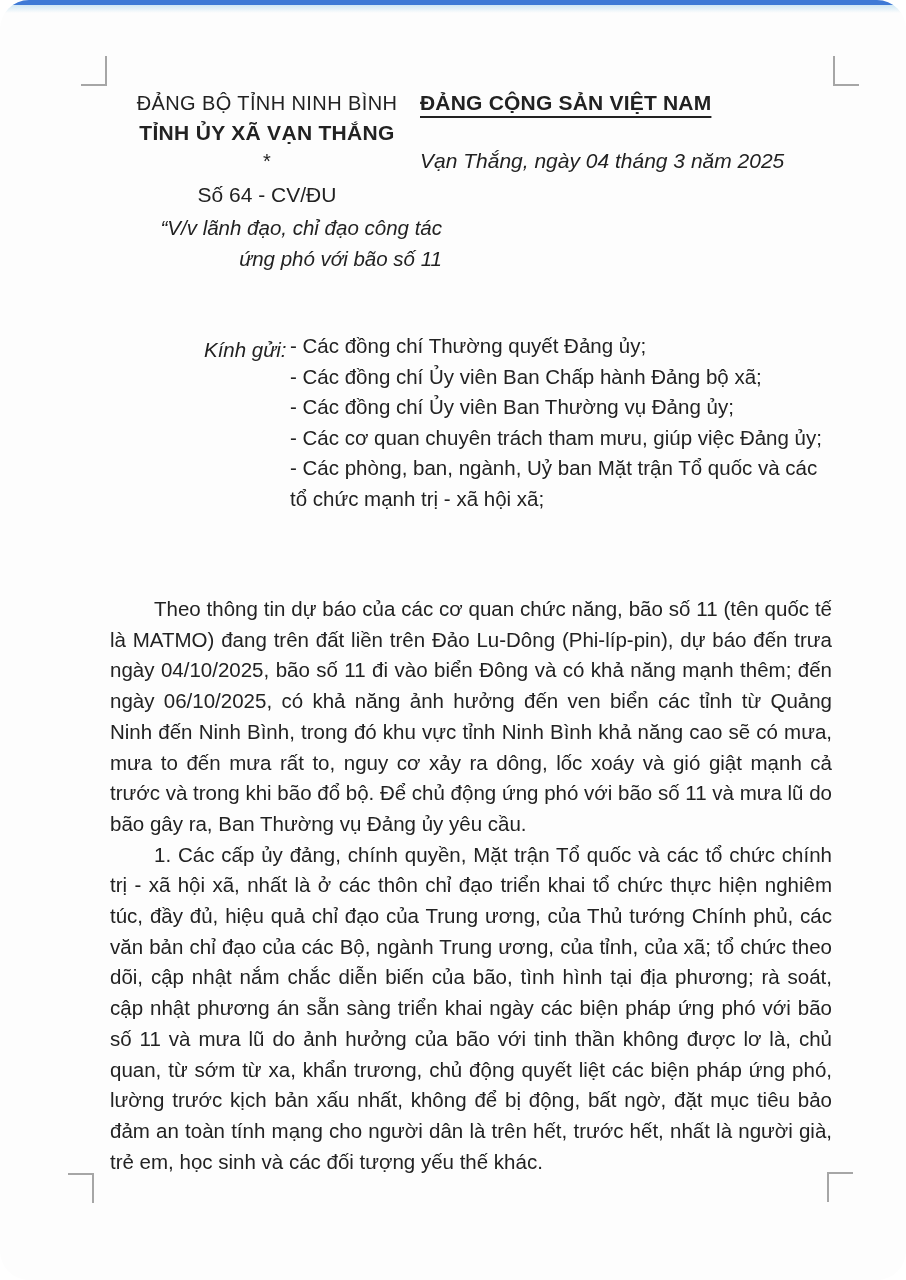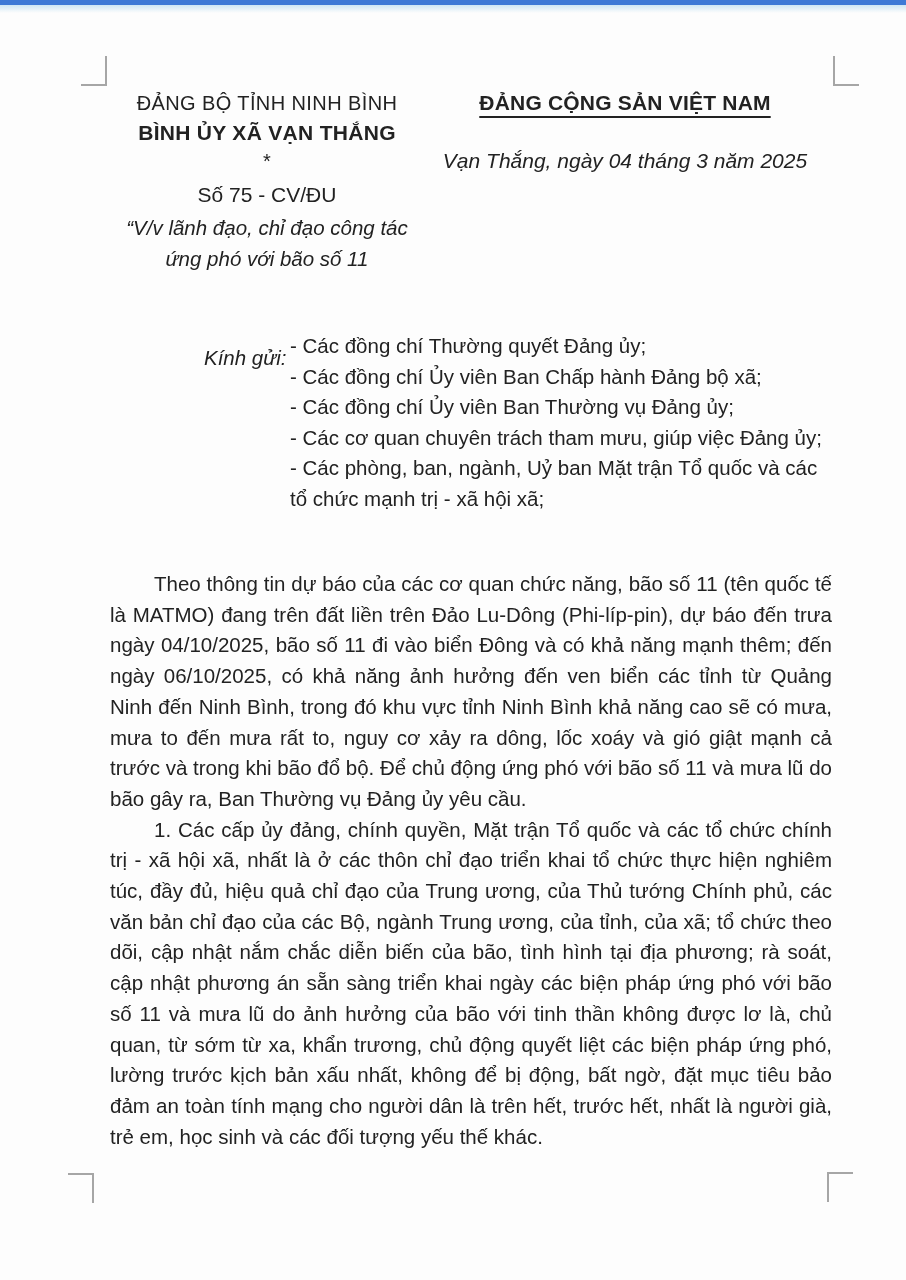--- a/index.html
+++ b/index.html
@@ -1,71 +1,72 @@
 <!DOCTYPE html>
 <html><head>
 <meta charset="utf-8">
 <style>
   html,body { margin:0; padding:0; background:#ffffff; }
   .page {
     position:relative; width:906px; height:1280px; margin:0 auto;
     background:#fdfdfd; overflow:hidden;
     font-family:"Liberation Sans","DejaVu Sans",sans-serif;
     color:#222222;
+    border-radius:29px;
   }
   .top-strip { position:absolute; top:0; left:0; width:906px; height:5px; background:#3f7ad6; }
   .top-strip-fade { position:absolute; top:5px; left:0; width:906px; height:8px;
     background:linear-gradient(#cfe7f4, rgba(255,255,255,0)); }
 
   .corner { position:absolute; width:24px; height:28px; }
   .corner.tl { left:81px;  top:56px;   border-right:2px solid #a6a6a6; border-bottom:2px solid #a6a6a6; }
   .corner.tr { left:833px; top:56px;   border-left:2px  solid #a6a6a6; border-bottom:2px solid #a6a6a6; }
   .corner.bl { left:68px;  top:1173px; border-right:2px solid #a6a6a6; border-top:2px solid #a6a6a6; }
   .corner.br { left:827px; top:1172px; border-left:2px  solid #a6a6a6; border-top:2px solid #a6a6a6; }
 
   .header-left { position:absolute; left:92px; top:88px; width:350px; text-align:center; }
   .org-parent { font-size:20px; line-height:30px; letter-spacing:0.4px; }
   .org-name   { font-size:21px; line-height:30px; font-weight:bold; letter-spacing:0.3px; }
   .star       { font-size:20px; line-height:26px; }
   .doc-number { font-size:21px; line-height:30px; margin-top:6px; }
-  .subject    { font-style:italic; font-size:20.5px; line-height:31px; margin-top:2px; }
+  .subject    { font-style:italic; font-size:20.5px; line-height:31px; margin-top:2px;text-align:right; }
 
-  .header-right { position:absolute; left:420px; top:88px; width:410px; text-align:center; }
+  .header-right { position:absolute; left:420px; top:88px; width:410px; text-align:left; }
   .party-name {
     display:inline-block; font-size:21px; font-weight:bold; line-height:30px; letter-spacing:0.2px;
     text-decoration:underline; text-underline-offset:6px; text-decoration-thickness:2px;
   }
   .dateline { font-style:italic; font-size:21px; line-height:30px; margin-top:28px; }
 
   .recipients { position:absolute; left:290px; top:331px; width:542px;
     font-size:20.5px; line-height:30.6px; }
-  .recipients-label { position:absolute; left:-86px; top:12px; font-style:italic; }
+  .recipients-label { position:absolute; left:-86px; top:4px; font-style:italic; }
 
-  .body-text { position:absolute; left:110px; top:569px; width:722px;
+  .body-text { position:absolute; left:110px; top:594px; width:722px;
     font-size:20.5px; line-height:30.7px; text-align:justify; }
   .body-text p { margin:0; text-indent:44px; }
 </style>
 </head>
 <body>
 
 <div class="page">
 
   <div class="top-strip"></div>
   <div class="top-strip-fade"></div>
 
   <div class="corner tl"></div>
   <div class="corner tr"></div>
   <div class="corner bl"></div>
   <div class="corner br"></div>
 
   <div class="header-left">
     <div class="org-parent">ĐẢNG BỘ TỈNH NINH BÌNH</div>
-    <div class="org-name">BÌNH ỦY XÃ VẠN THẮNG</div>
+    <div class="org-name">TỈNH ỦY XÃ VẠN THẮNG</div>
     <div class="star">*</div>
-    <div class="doc-number">Số 75 - CV/ĐU</div>
+    <div class="doc-number">Số 64 - CV/ĐU</div>
     <div class="subject">
       <div>“V/v lãnh đạo, chỉ đạo công tác</div>
       <div>ứng phó với bão số 11</div>
     </div>
   </div>
 
   <div class="header-right">
     <div>
       <span class="party-name">ĐẢNG CỘNG SẢN VIỆT NAM</span>
     </div>

